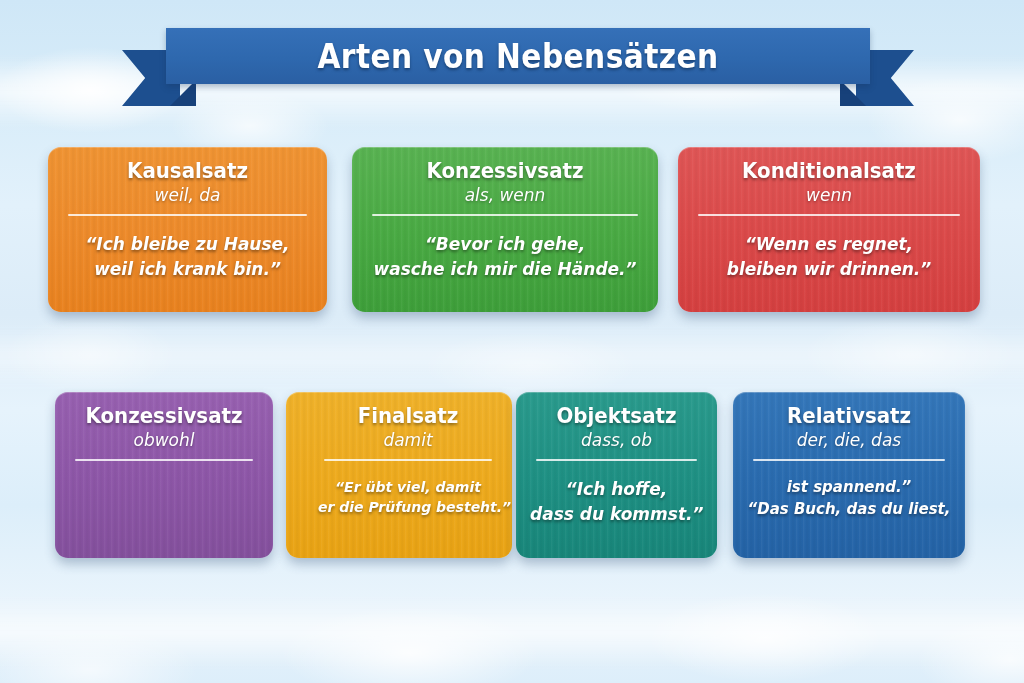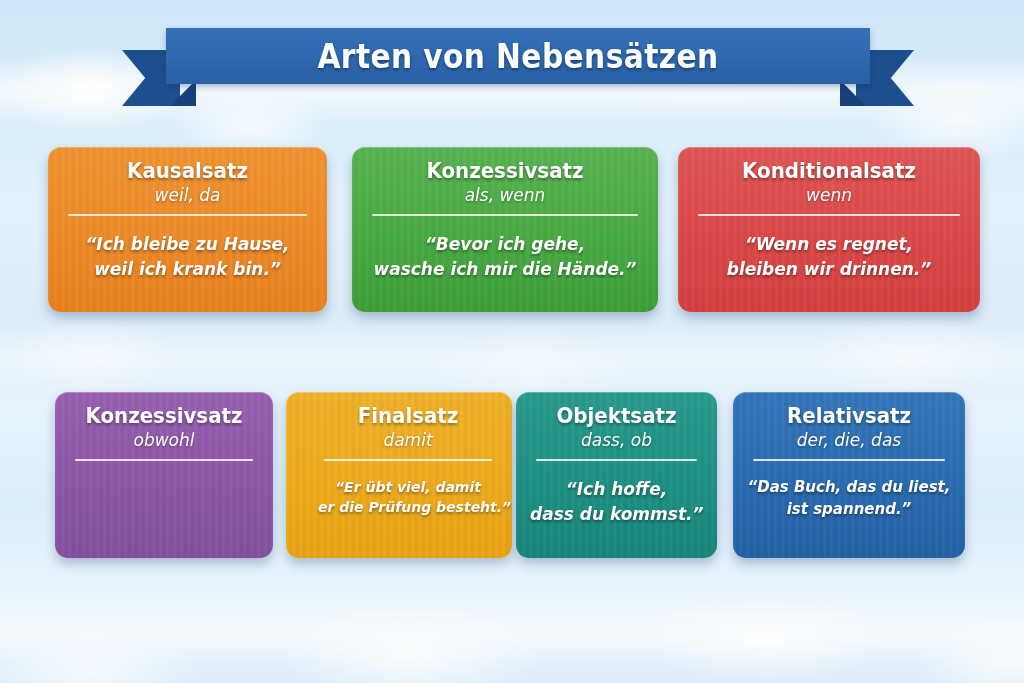--- a/index.html
+++ b/index.html
@@ -246,18 +246,18 @@
           <span class="line">dass du kommst.”</span>
         </div>
       </div>
     </div>
     <div class="card" style="left: 733px; top: 392px; width: 232px; height: 166px; background: linear-gradient(rgb(52, 119, 186) 0%, rgb(42, 108, 176) 52%, rgb(36, 99, 166) 100%);">
       <div class="card-inner">
         <div class="card-title">Relativsatz</div>
         <div class="card-conj">der, die, das</div>
         <div class="card-rule"></div>
         <div class="card-example" style="font-size: 15px;">
+          <span class="line">ist spannend.”</span>
           <span class="line">“Das Buch, das du liest,</span>
-          <span class="line">ist spannend.”</span>
         </div>
       </div>
     </div>
   </div>
 
 </body></html>

